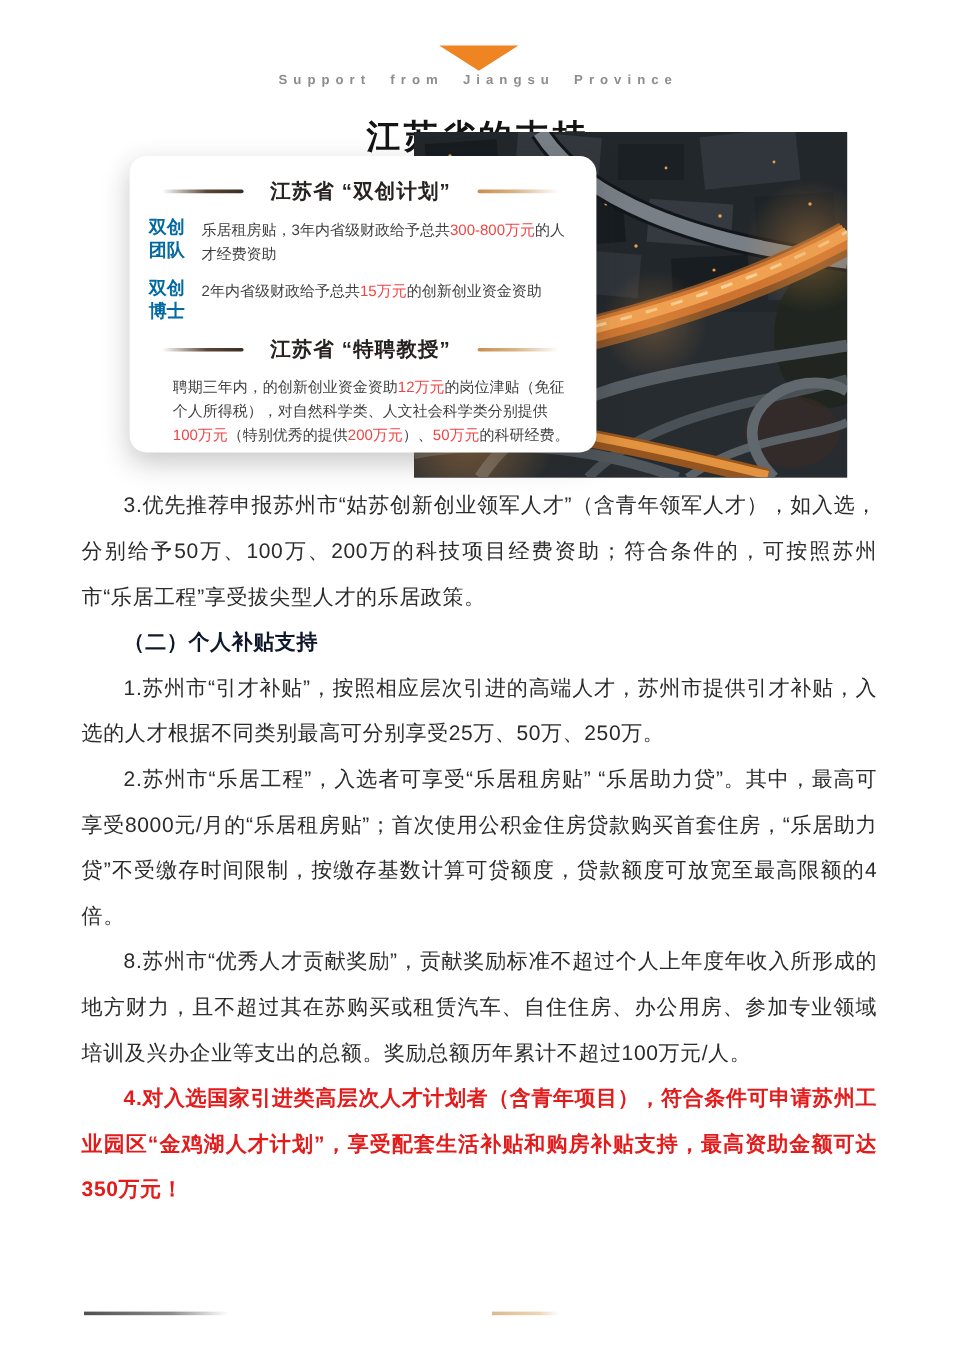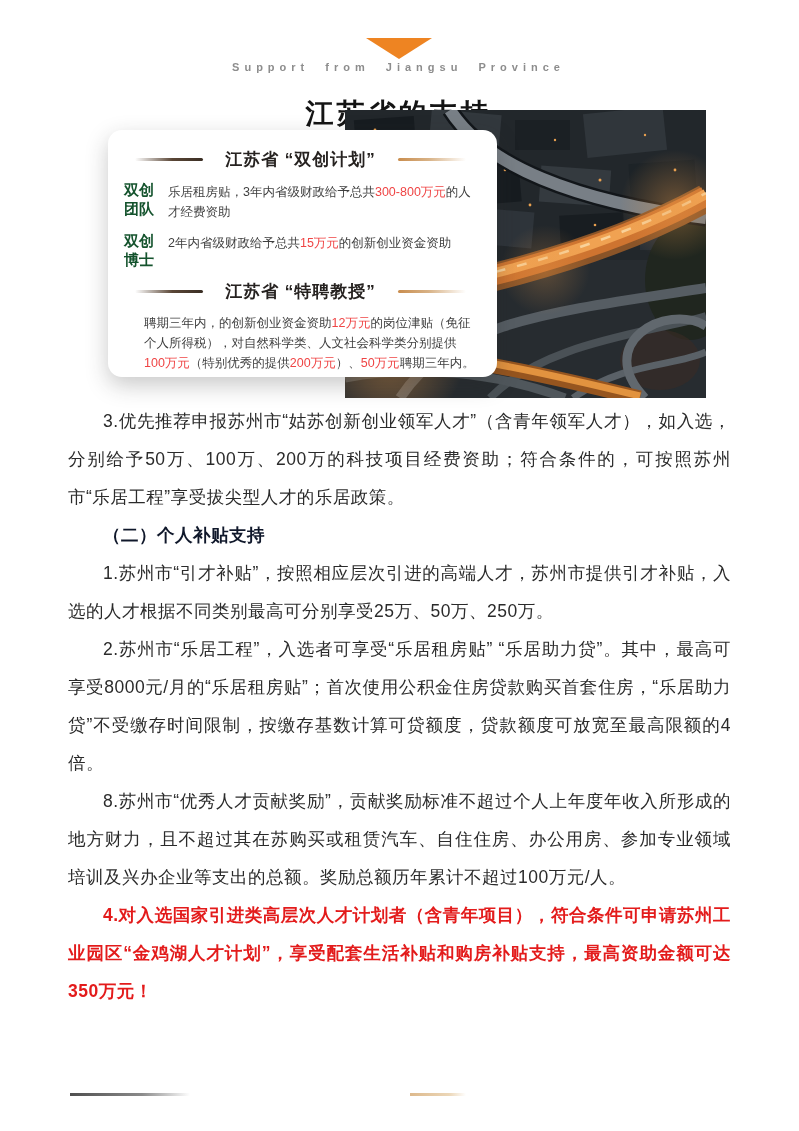--- a/index.html
+++ b/index.html
@@ -34,21 +34,21 @@
     box-shadow:0 8px 22px rgba(40,40,40,.25);
     box-sizing:border-box;padding:14px 18px 0 14px;
   }
   .card-heading{display:flex;align-items:center;justify-content:center;margin:4px 0 10px 0;gap:12px;}
   .card-heading .htext{font-size:17px;font-weight:bold;color:#262220;letter-spacing:1px;padding:0 10px;}
   .hline{height:3px;width:68px;border-radius:2px;}
   .hline.left{background:linear-gradient(90deg,rgba(120,90,60,0),#5a4636 55%,#3a2e24);}
   .hline.right{background:linear-gradient(90deg,#c98d4e,#d8b286 45%,rgba(180,150,110,0));}
   .card-row{display:flex;margin:0 0 10px 2px;}
   .card-row .rlabel{
-    flex:0 0 34px;font-size:15px;font-weight:bold;color:#14532d;line-height:1.25;
+    flex:0 0 34px;font-size:15px;font-weight:bold;color:#0369a1;line-height:1.25;
     margin-right:10px;
   }
   .card-row .rtext{font-size:12.5px;color:#3f3f3f;line-height:1.6;padding-top:1px;}
   .card-para{font-size:12.5px;color:#3f3f3f;line-height:1.62;margin:2px 4px 0 22px;}
   .hl{color:#ef4444;font-weight:normal;}
   
   .bodytext{position:absolute;top:402px;left:0;width:799px;padding:0 68px;box-sizing:border-box;}
   .para{
     margin:0;font-size:17.5px;line-height:38px;text-align:justify;
     text-indent:2em;color:#2b2b2b;letter-spacing:.5px;
@@ -161,21 +161,21 @@
         <div class="rlabel">双创博士</div>
         <div class="rtext"><span>2年内省级财政给予总共</span><span class="hl">15万元</span><span>的创新创业资金资助</span></div>
       </div>
 
       <div class="card-heading">
         <span class="hline left"></span>
         <span class="htext">江苏省 “特聘教授”</span>
         <span class="hline right"></span>
       </div>
 
-      <div class="card-para"><span>聘期三年内，的创新创业资金资助</span><span class="hl">12万元</span><span>的岗位津贴（免征个人所得税），对自然科学类、人文社会科学类分别提供</span><span class="hl">100万元</span><span>（特别优秀的提供</span><span class="hl">200万元</span><span>）、</span><span class="hl">50万元</span><span>聘期三年内。</span></div>
+      <div class="card-para"><span>聘期三年内，的创新创业资金资助</span><span class="hl">12万元</span><span>的岗位津贴（免征个人所得税），对自然科学类、人文社会科学类分别提供</span><span class="hl">100万元</span><span>（特别优秀的提供</span><span class="hl">200万元</span><span>）、</span><span class="hl">50万元</span><span>的科研经费。</span></div>
     </div>
   </div>
 
   <div class="bodytext">
     <p class="para">3.优先推荐申报苏州市“姑苏创新创业领军人才”（含青年领军人才），如入选，分别给予50万、100万、200万的科技项目经费资助；符合条件的，可按照苏州市“乐居工程”享受拔尖型人才的乐居政策。</p>
     <p class="sub-heading">（二）个人补贴支持</p>
     <p class="para">1.苏州市“引才补贴”，按照相应层次引进的高端人才，苏州市提供引才补贴，入选的人才根据不同类别最高可分别享受25万、50万、250万。</p>
     <p class="para">2.苏州市“乐居工程”，入选者可享受“乐居租房贴” “乐居助力贷”。其中，最高可享受8000元/月的“乐居租房贴”；首次使用公积金住房贷款购买首套住房，“乐居助力贷”不受缴存时间限制，按缴存基数计算可贷额度，贷款额度可放宽至最高限额的4倍。</p>
     <p class="para">8.苏州市“优秀人才贡献奖励”，贡献奖励标准不超过个人上年度年收入所形成的地方财力，且不超过其在苏购买或租赁汽车、自住住房、办公用房、参加专业领域培训及兴办企业等支出的总额。奖励总额历年累计不超过100万元/人。</p>
     <p class="para red">4.对入选国家引进类高层次人才计划者（含青年项目），符合条件可申请苏州工业园区“金鸡湖人才计划”，享受配套生活补贴和购房补贴支持，最高资助金额可达350万元！</p>

